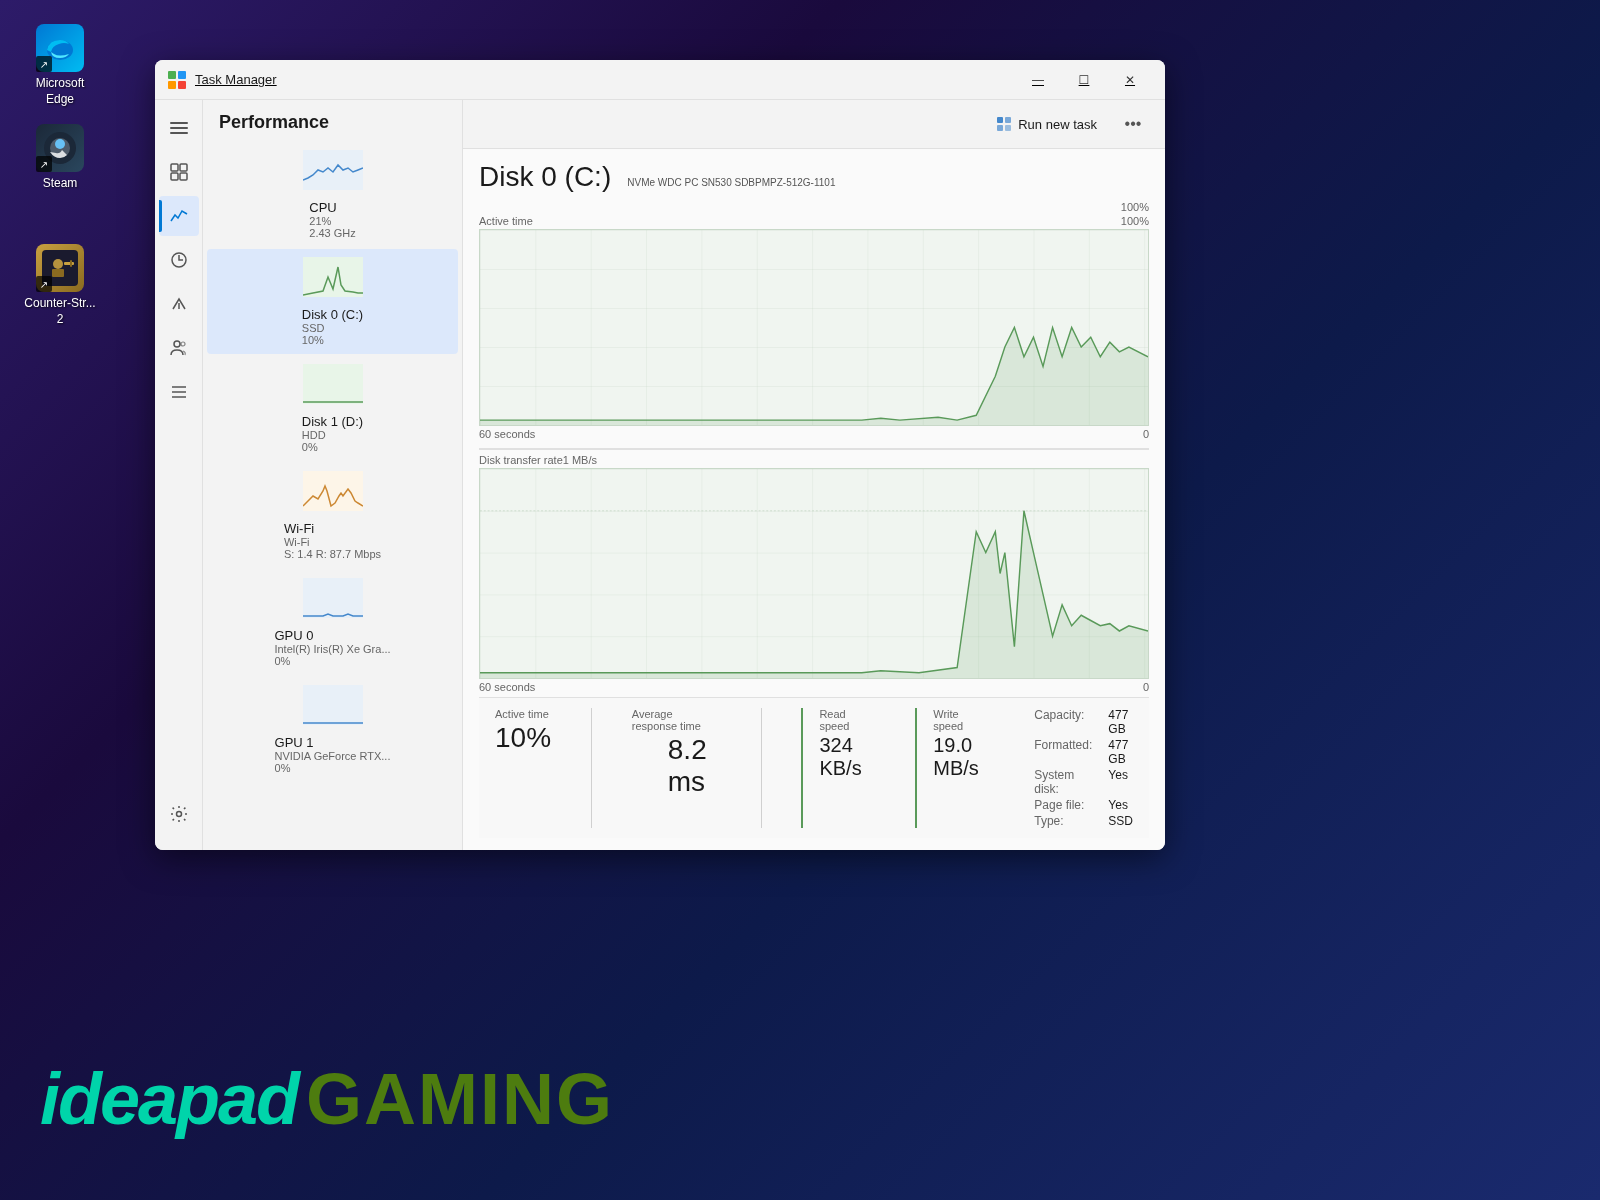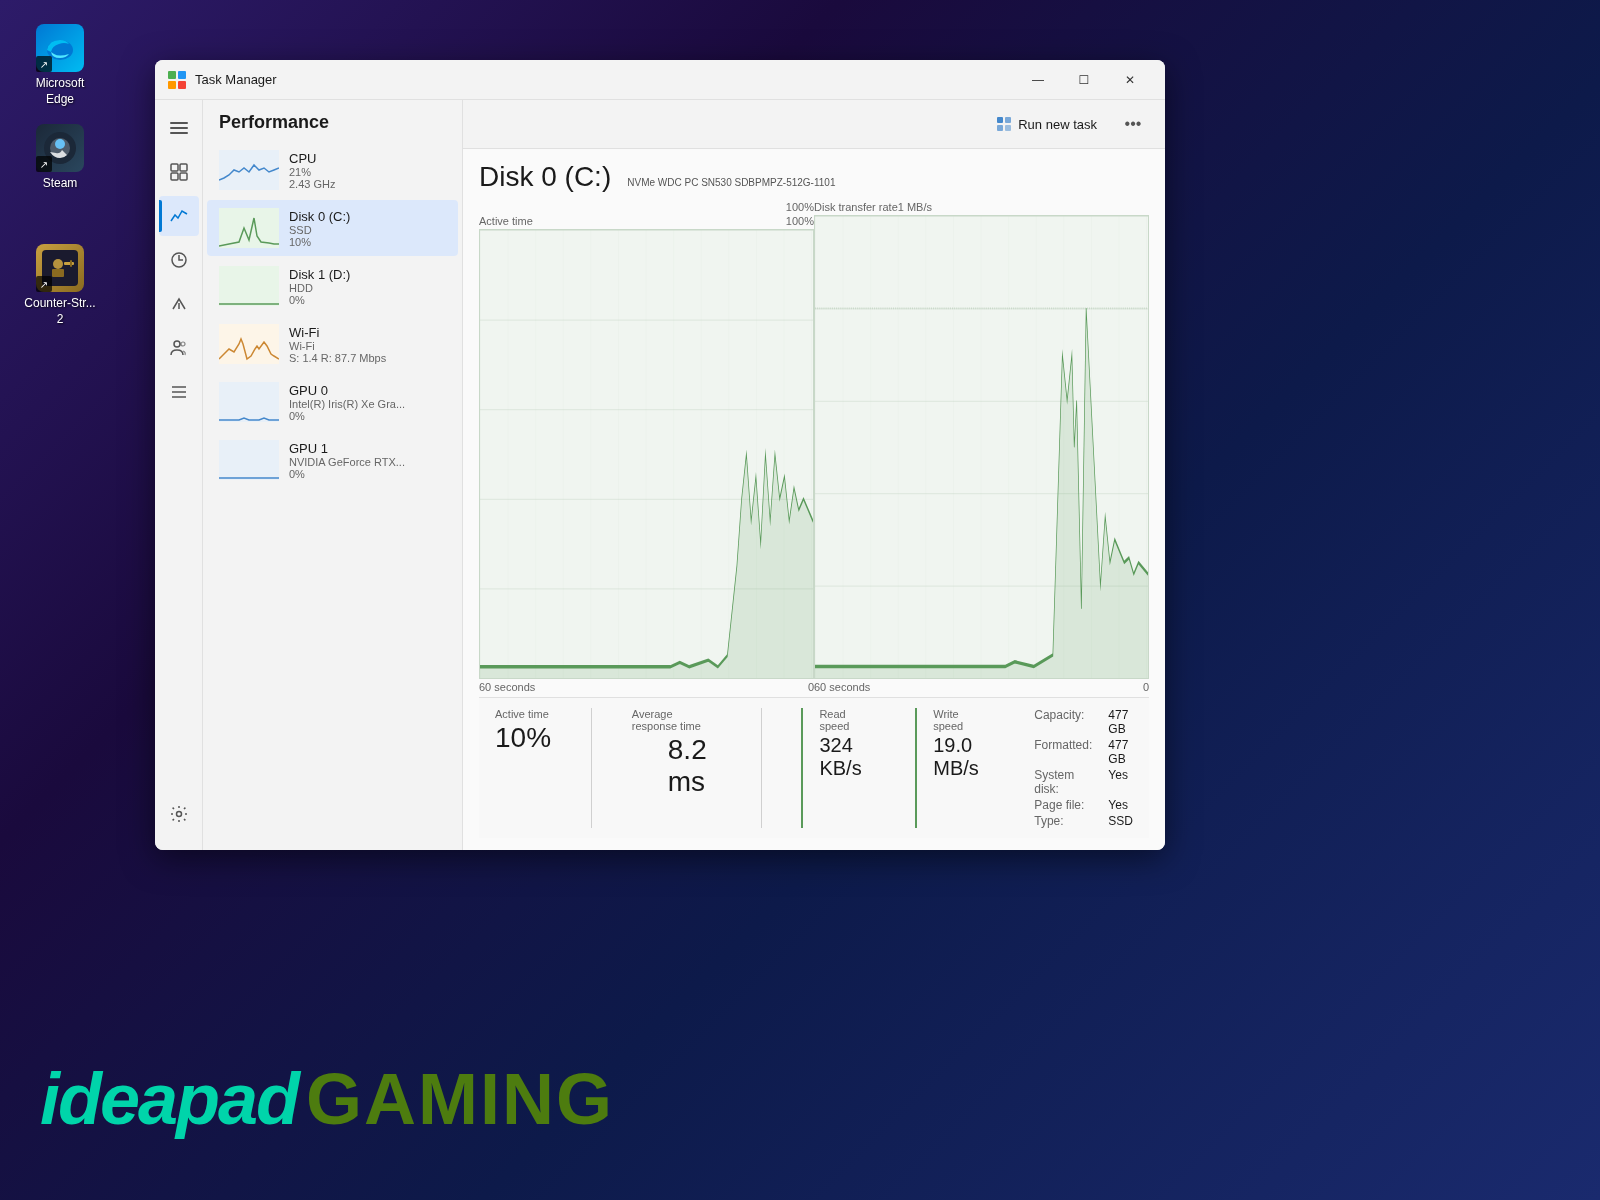--- a/index.html
+++ b/index.html
@@ -86,20 +86,21 @@
 
     
     .titlebar {
       background: #f3f3f3;
       height: 40px;
       display: flex;
       align-items: center;
       padding: 0 12px;
       border-bottom: 1px solid #e0e0e0;
       flex-shrink: 0;
+      text-decoration: underline;
     }
     .titlebar-icon {
       width: 20px;
       height: 20px;
       margin-right: 8px;
     }
     .titlebar-title {
       font-size: 13px;
       color: #1a1a1a;
       flex: 1;
@@ -189,20 +190,21 @@
 
     
     .process-item {
       padding: 8px 12px;
       cursor: pointer;
       border-radius: 4px;
       margin: 1px 4px;
       display: flex;
       align-items: center;
       gap: 10px;
+      flex-direction: column;
     }
     .process-item.active { background: #dce8fb; }
     .process-info { flex: 1; min-width: 0; }
     .process-name {
       font-size: 13px;
       font-weight: 500;
       color: #1a1a1a;
     }
     .process-sub {
       font-size: 11px;
@@ -280,21 +282,21 @@
     }
     .disk-subtitle {
       font-size: 10px;
       color: #555;
     }
 
     
     .chart-container {
       flex: 1;
       display: flex;
-      flex-direction: row;
+      flex-direction: column;
       gap: 0;
       min-height: 0;
     }
 
     .chart-label-row {
       display: flex;
       justify-content: space-between;
       font-size: 11px;
       color: #666;
       margin-bottom: 2px;

